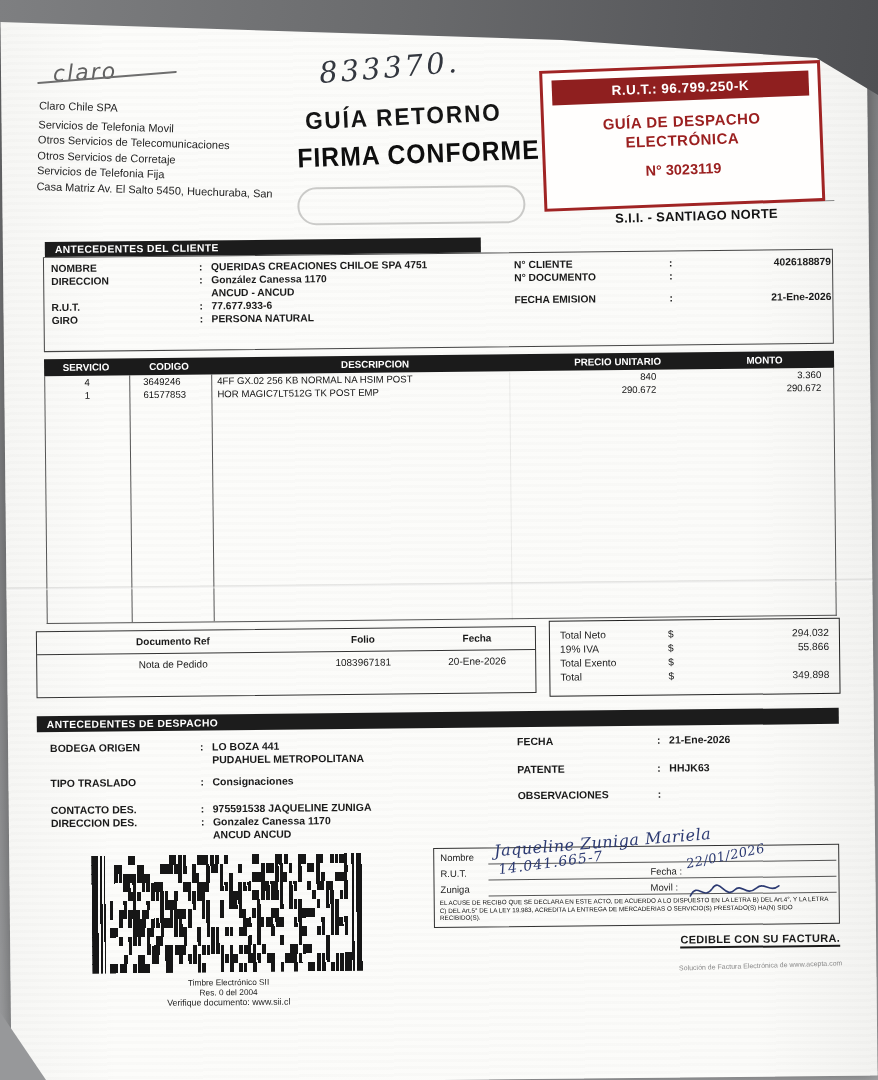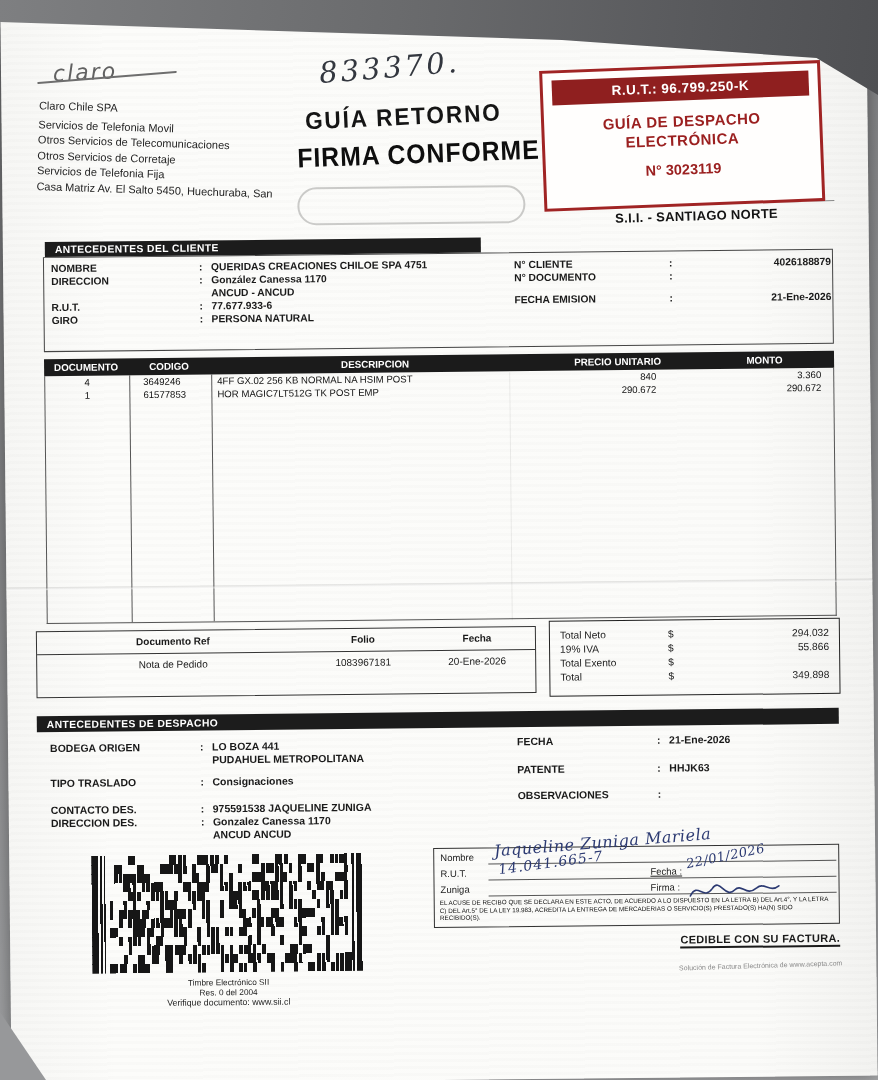--- a/index.html
+++ b/index.html
@@ -224,21 +224,21 @@
       <span class="cli-val-r"></span>
     </div>
     <div class="cli-row" style="left:470px; top:41px;">
       <span class="cli-label-r">FECHA EMISION</span>
       <span class="colon">:</span>
       <span class="cli-val-r">21-Ene-2026</span>
     </div>
   </div>
 
   <div class="abs items-header">
-    <div>DOCUMENTO</div>
+    <div>SERVICIO</div>
     <div>CODIGO</div>
     <div>DESCRIPCION</div>
     <div>PRECIO UNITARIO</div>
     <div>MONTO</div>
   </div>
 
   <div class="abs items-body">
     <div class="vrule" style="left:84px;"></div>
     <div class="vrule" style="left:166px;"></div>
     <div class="item-row">
@@ -339,22 +339,22 @@
   <div class="dsp-row" style="left:509px; top:774px;">
     <span class="dsp-label-r">OBSERVACIONES</span>
     <span class="colon">:</span>
     <span></span>
   </div>
 
   <div class="abs receipt-box">
     <span class="sig-label" style="left:6px; top:3px;">Nombre</span>
     <span class="sig-label" style="left:6px; top:19px;">R.U.T.</span>
     <span class="sig-label" style="left:6px; top:35px;">Zuniga</span>
-    <span class="sig-label" style="left:216px; top:19px;text-decoration:underline;">Fecha :</span>
-    <span class="sig-label" style="left:216px; top:35px;">Firma :</span>
+    <span class="sig-label" style="left:216px; top:19px;">Fecha :</span>
+    <span class="sig-label" style="left:216px; top:35px;">Movil :</span>
 
     <div class="sigrule" style="top:15px;"></div>
     <div class="sigrule" style="top:31px;"></div>
     <div class="sigrule" style="top:47px;"></div>
 
     <span class="hw hw-name">Jaqueline Zuniga Mariela</span>
     <span class="hw hw-rut">14.041.665-7</span>
     <span class="hw hw-fecha">22/01/2026</span>
     <span class="hw-firma">
       <svg viewBox="0 0 100 26" width="96" height="24">

